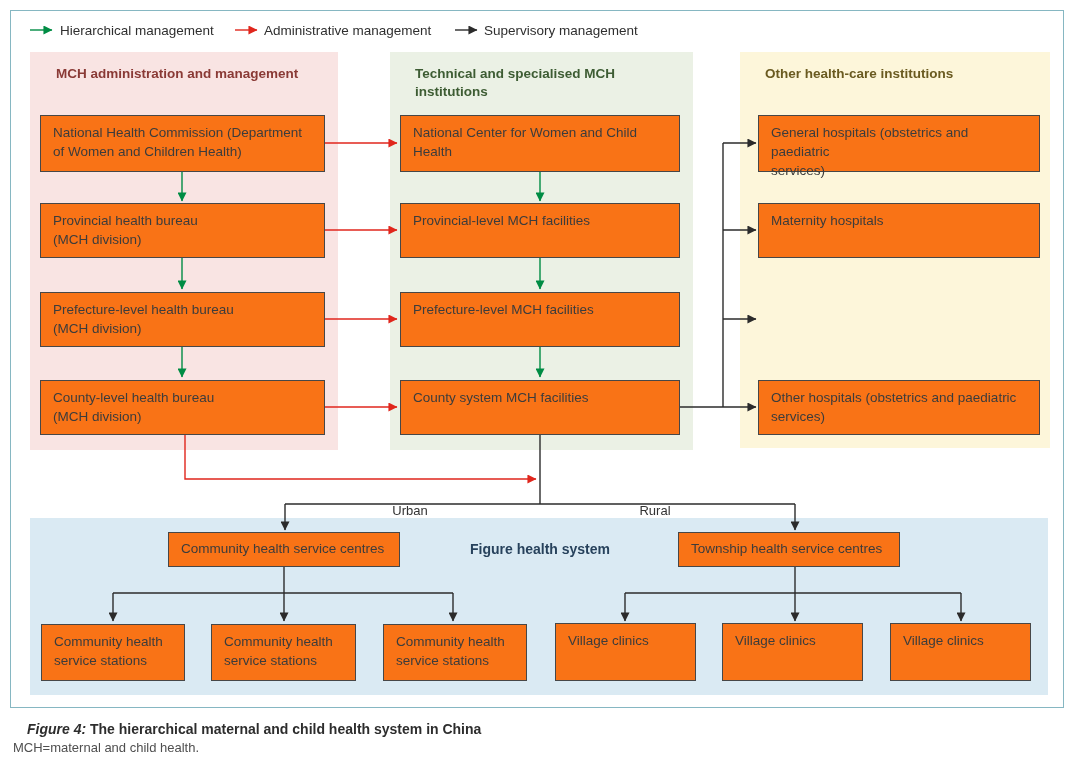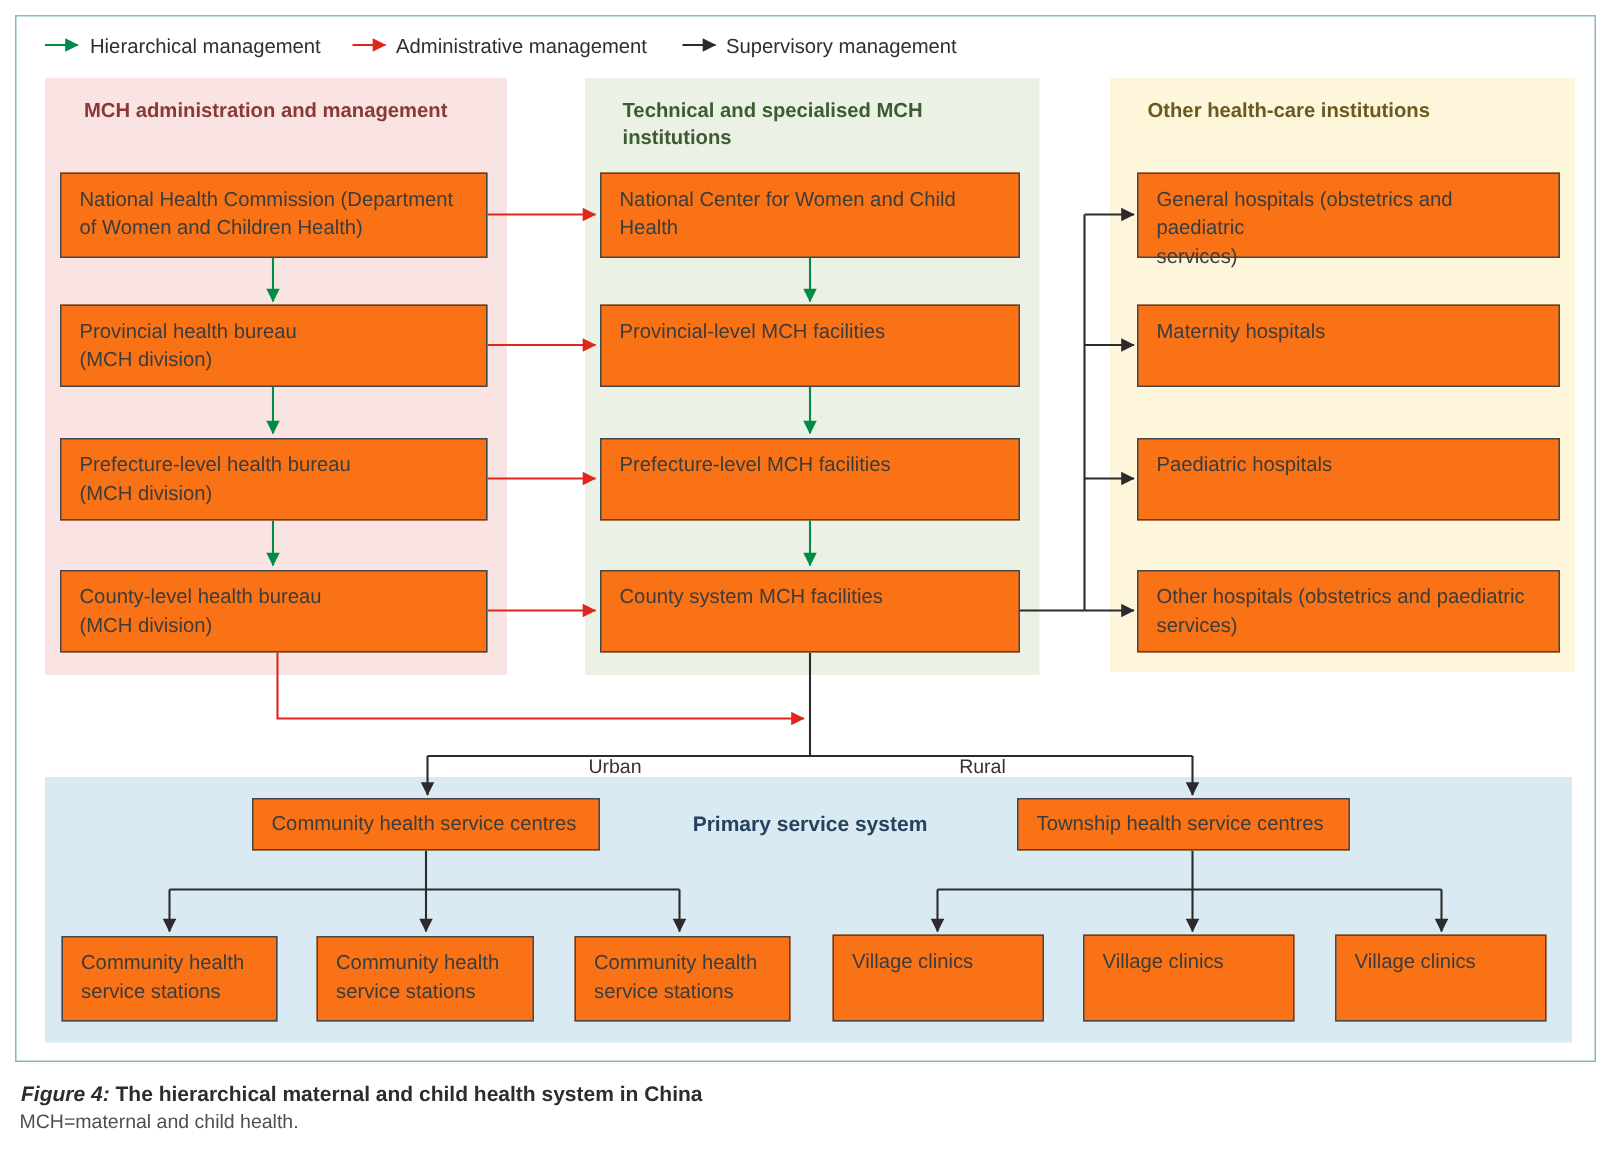--- a/index.html
+++ b/index.html
@@ -17,21 +17,21 @@
   .hdr-technical{left:415px;top:65px;color:#3d5c33;}
   .hdr-other{left:765px;top:65px;color:#6a5a20;}
   .node{position:absolute;z-index:3;background:#f97316;border:1px solid #474747;
         font-size:13.5px;line-height:1.4;padding:8px 10px 0 12px;white-space:pre-line;box-sizing:border-box;color:#3c3c3c;}
   .node-mid{display:flex;align-items:center;padding-top:0;}
   svg.wires{position:absolute;left:0;top:0;z-index:2;pointer-events:none;}
   .float-label{position:absolute;z-index:3;font-size:13px;color:#333333;text-align:center;margin-top:20px;}
   .legend-label{position:absolute;z-index:3;font-size:13.5px;color:#2f2f2f;}
   .primary-title{position:absolute;z-index:3;left:440px;top:541px;width:200px;text-align:center;
                  font-weight:bold;font-size:14px;color:#27425c;}
-  .caption{position:absolute;left:14px;top:721px;font-size:14px;color:#2d2d2d;z-index:3;}
+  .caption{position:absolute;left:27px;top:721px;font-size:14px;color:#2d2d2d;z-index:3;}
   .caption .fig{font-style:italic;font-weight:bold;}
   .caption .ttl{font-weight:bold;}
   .footnote{position:absolute;left:13px;top:740px;font-size:13px;color:#4f4f4f;z-index:3;}
 </style>
 </head>
 <body>
 
 <div id="stage">
 
   <div class="frame"></div>
@@ -115,28 +115,27 @@
 
   <div class="node" style="left:400px;top:115px;width:280px;height:57px">National Center for Women and Child
 Health</div>
   <div class="node" style="left:400px;top:203px;width:280px;height:55px">Provincial-level MCH facilities</div>
   <div class="node" style="left:400px;top:292px;width:280px;height:55px">Prefecture-level MCH facilities</div>
   <div class="node" style="left:400px;top:380px;width:280px;height:55px">County system MCH facilities</div>
 
   <div class="node" style="left:758px;top:115px;width:282px;height:57px">General hospitals (obstetrics and paediatric
 services)</div>
   <div class="node" style="left:758px;top:203px;width:282px;height:55px">Maternity hospitals</div>
-  <div class="node" style="left:758px;top:292px;width:282px;height:55px">Paediatric hospitals</div>
   <div class="node" style="left:758px;top:380px;width:282px;height:55px">Other hospitals (obstetrics and paediatric
 services)</div>
 
   <div class="float-label" style="left:360px;top:483px;width:100px">Urban</div>
   <div class="float-label" style="left:605px;top:483px;width:100px">Rural</div>
 
-  <div class="primary-title">Primary service system</div>
+  <div class="primary-title">Figure health system</div>
 
   <div class="node node-mid" style="left:168px;top:532px;width:232px;height:35px">Community health service centres</div>
   <div class="node node-mid" style="left:678px;top:532px;width:222px;height:35px">Township health service centres</div>
 
   <div class="node" style="left:41px;top:624px;width:144px;height:57px">Community health
 service stations</div>
   <div class="node" style="left:211px;top:624px;width:145px;height:57px">Community health
 service stations</div>
   <div class="node" style="left:383px;top:624px;width:144px;height:57px">Community health
 service stations</div>

